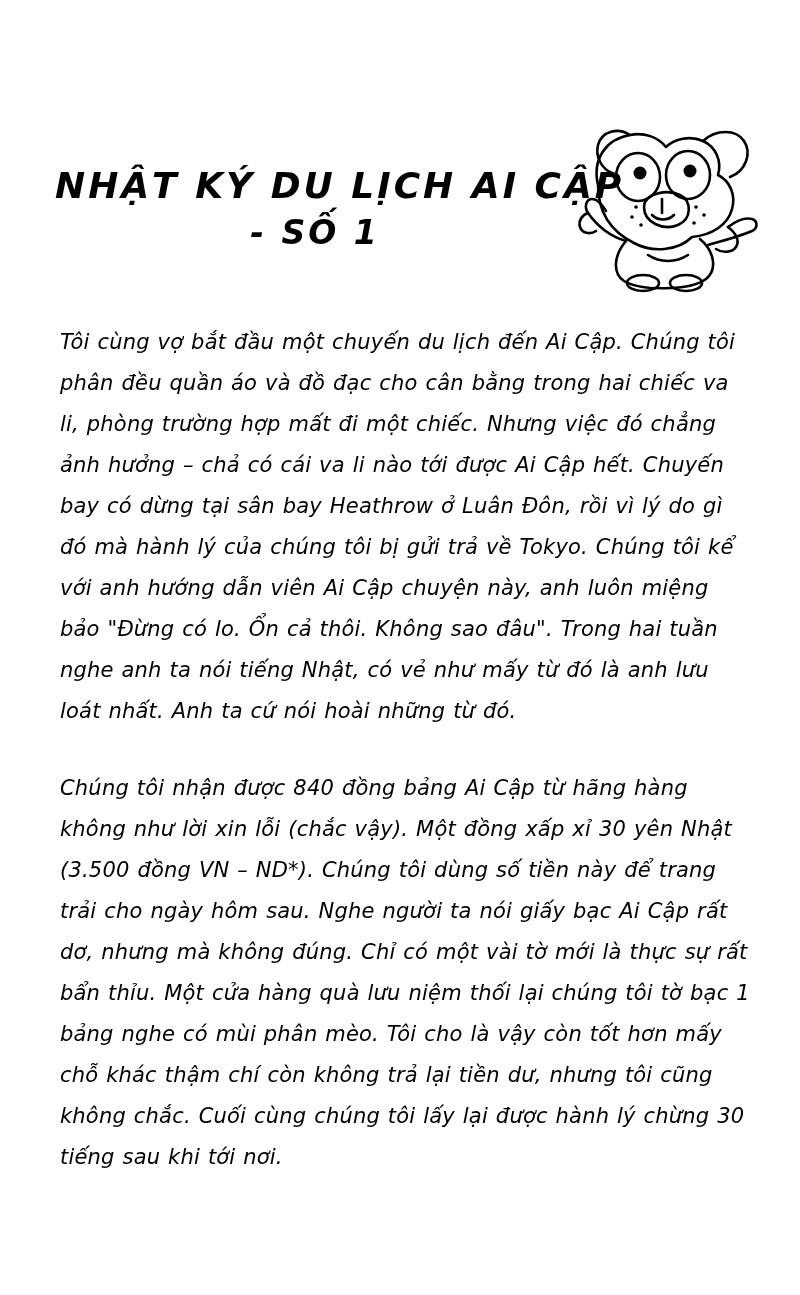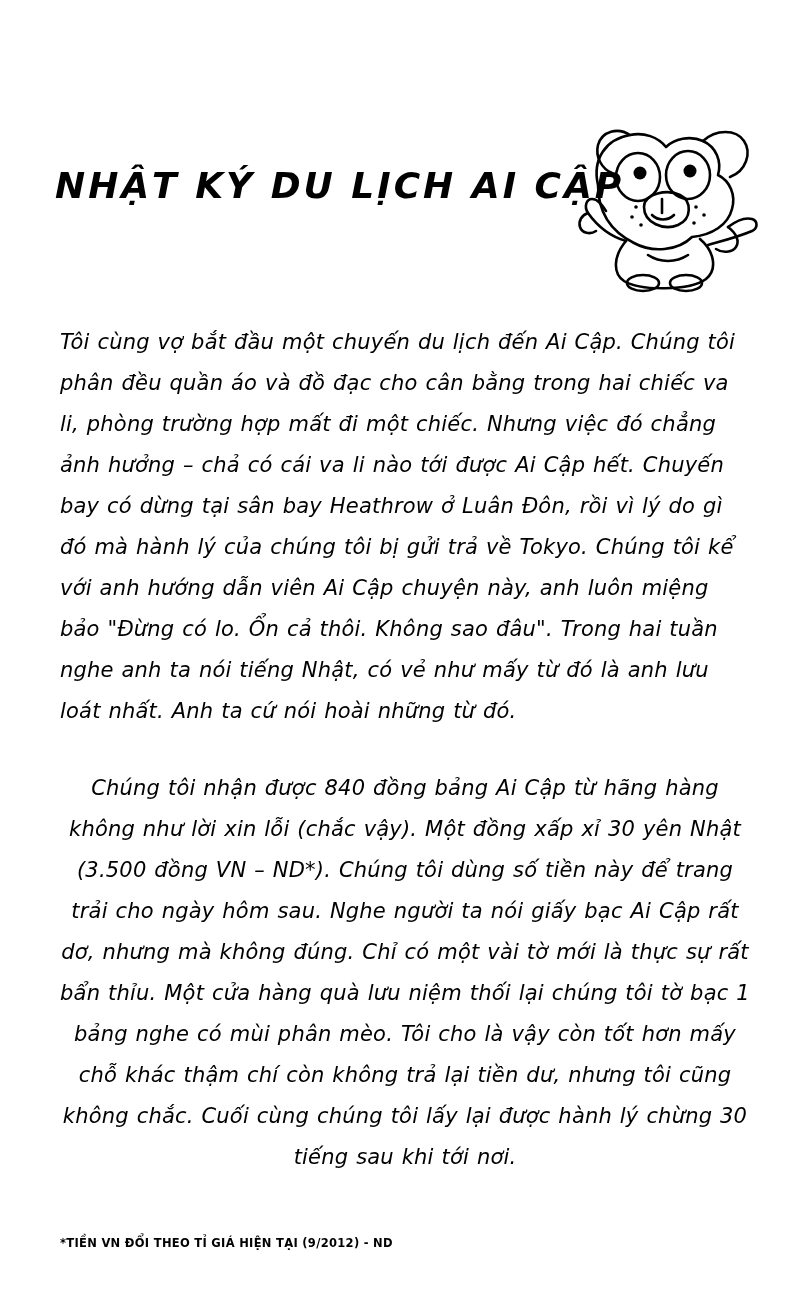--- a/index.html
+++ b/index.html
@@ -76,21 +76,21 @@
   .para {
     font-family: "DejaVu Sans", sans-serif;
     font-style: italic;
     font-size: 21px;
     line-height: 41px;
     letter-spacing: 0.2px;
     text-align: left;
     margin: 0 0 36px 0;
     word-spacing: 1px;
   }
-  .para:last-child { margin-bottom: 0; text-align: center; }
+  .para:last-child { margin-bottom: 0; }
 
   
   .footnote {
     position: absolute;
     left: 60px;
     top: 1236px;
     width: 700px;
     font-family: "DejaVu Sans", sans-serif;
     font-weight: bold;
     font-size: 11.5px;
@@ -100,20 +100,21 @@
 </style>
 </head>
 <body>
 
 <div class="page">
 
   <div class="header">
 
     <div class="title-wrap">
       <div class="title-line1">NHẬT KÝ DU LỊCH AI CẬP</div>
+      <div class="title-line2">- SỐ 1</div>
     </div>
 
     <div class="mascot">
       <svg viewBox="0 0 230 190" width="230" height="190" xmlns="http://www.w3.org/2000/svg">
         <g fill="none" stroke="#000000" stroke-width="2.6" stroke-linecap="round" stroke-linejoin="round">
 
           <path d="M58 70 C52 44 66 24 90 20 C104 17 118 22 126 32 C134 24 150 20 163 26 C176 32 182 46 178 60 C190 66 196 80 192 94 C188 110 172 120 152 122 C138 136 112 138 94 128 C74 118 58 100 58 70 Z"></path>
 
           <path d="M163 26 C176 14 196 14 204 26 C212 38 206 56 190 62"></path>
 
@@ -152,15 +153,14 @@
       </svg>
     </div>
 
   </div>
 
   <div class="body-text">
     <p class="para">Tôi cùng vợ bắt đầu một chuyến du lịch đến Ai Cập. Chúng tôi phân đều quần áo và đồ đạc cho cân bằng trong hai chiếc va li, phòng trường hợp mất đi một chiếc. Nhưng việc đó chẳng ảnh hưởng – chả có cái va li nào tới được Ai Cập hết. Chuyến bay có dừng tại sân bay Heathrow ở Luân Đôn, rồi vì lý do gì đó mà hành lý của chúng tôi bị gửi trả về Tokyo. Chúng tôi kể với anh hướng dẫn viên Ai Cập chuyện này, anh luôn miệng bảo "Đừng có lo. Ổn cả thôi. Không sao đâu". Trong hai tuần nghe anh ta nói tiếng Nhật, có vẻ như mấy từ đó là anh lưu loát nhất. Anh ta cứ nói hoài những từ đó.</p>
     <p class="para">Chúng tôi nhận được 840 đồng bảng Ai Cập từ hãng hàng không như lời xin lỗi (chắc vậy). Một đồng xấp xỉ 30 yên Nhật (3.500 đồng VN – ND*). Chúng tôi dùng số tiền này để trang trải cho ngày hôm sau. Nghe người ta nói giấy bạc Ai Cập rất dơ, nhưng mà không đúng. Chỉ có một vài tờ mới là thực sự rất bẩn thỉu. Một cửa hàng quà lưu niệm thối lại chúng tôi tờ bạc 1 bảng nghe có mùi phân mèo. Tôi cho là vậy còn tốt hơn mấy chỗ khác thậm chí còn không trả lại tiền dư, nhưng tôi cũng không chắc. Cuối cùng chúng tôi lấy lại được hành lý chừng 30 tiếng sau khi tới nơi.</p>
   </div>
 
-  <div class="footnote">*TIỀN VN ĐỔI THEO TỈ GIÁ HIỆN TẠI (9/2012) - ND</div>
 
 </div>
 
 </body></html>

